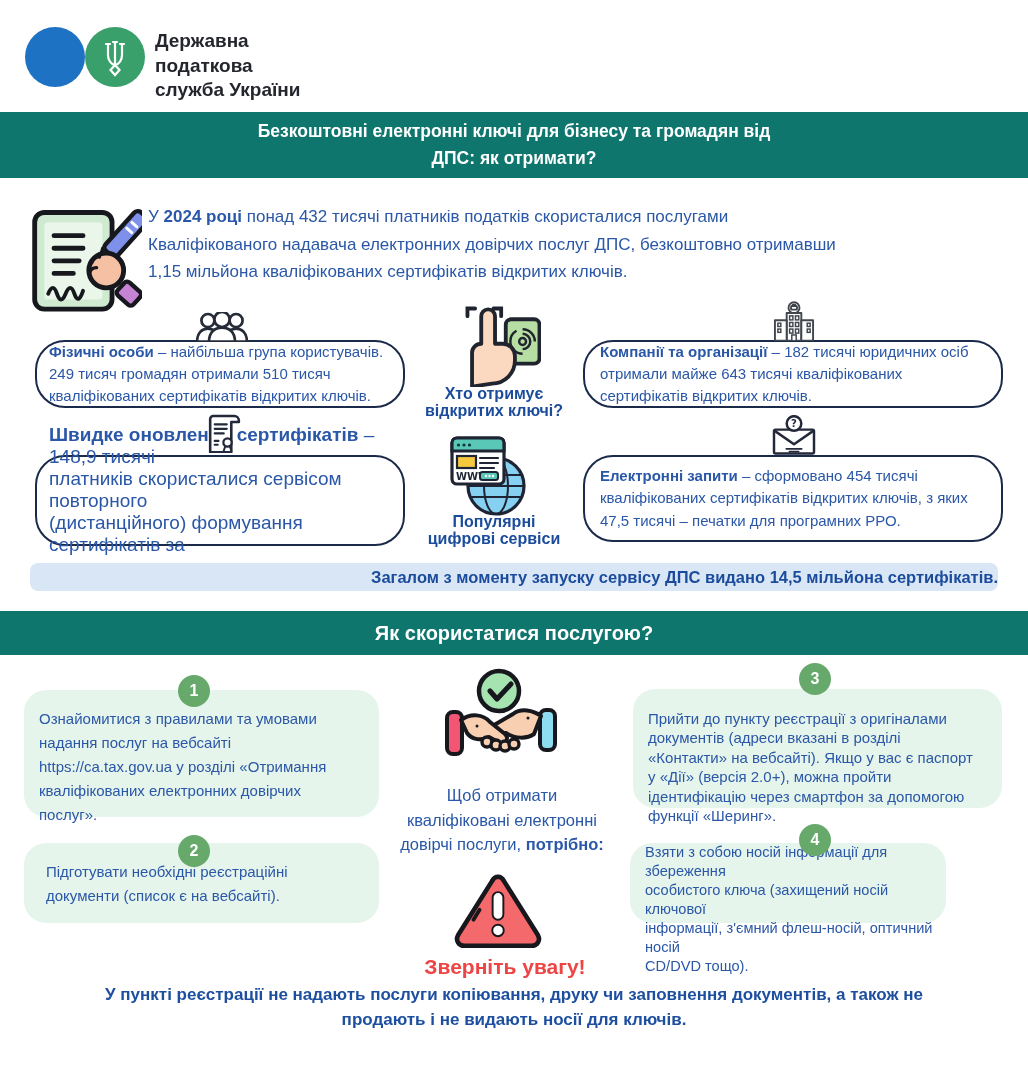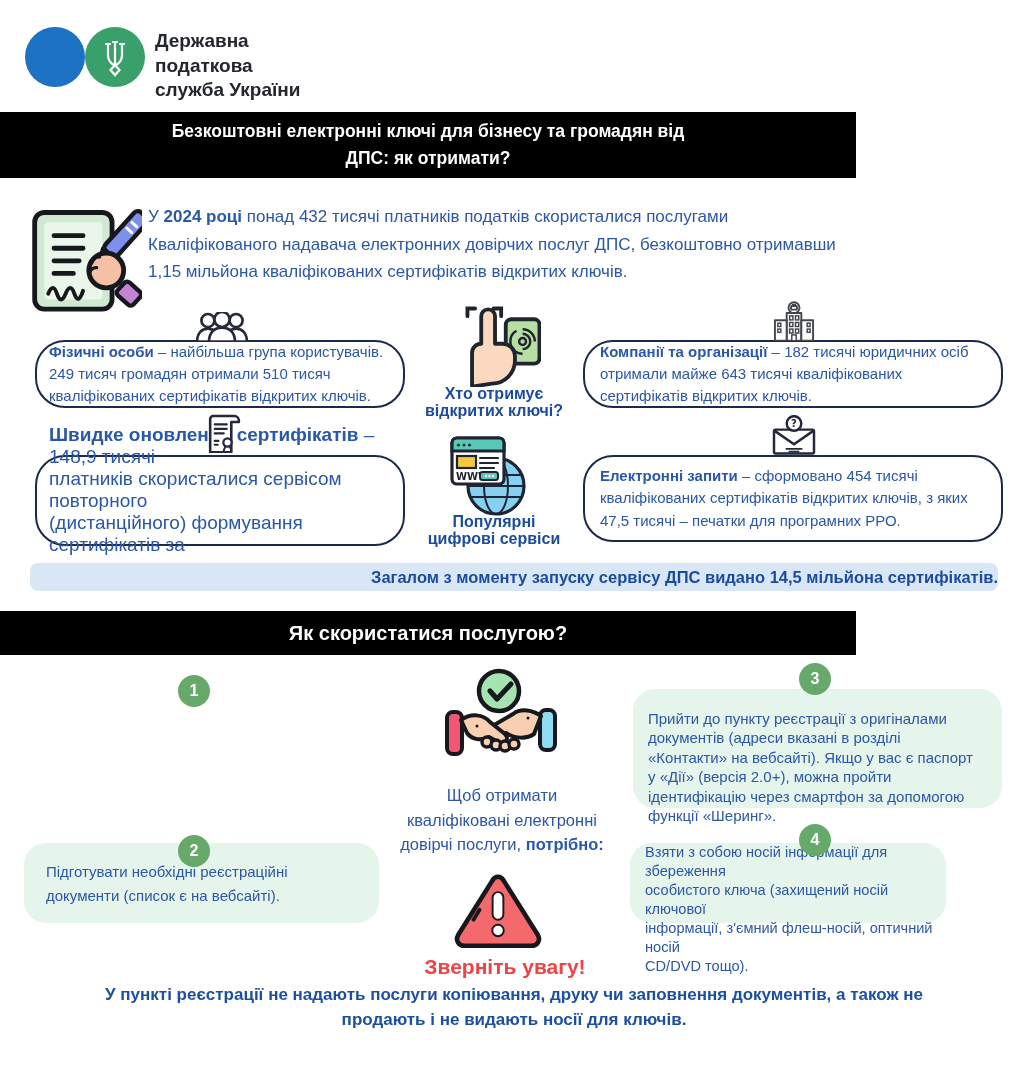--- a/index.html
+++ b/index.html
@@ -1,21 +1,21 @@
 <!DOCTYPE html>
 <html><head>
 <meta charset="utf-8">
 <style>
 *{margin:0;padding:0;box-sizing:border-box}
 html,body{width:1028px;height:1082px;background:#fff;font-family:"Liberation Sans",sans-serif}
 .page{position:relative;width:1028px;height:1082px;overflow:hidden;background:#fff}
 .abs{position:absolute}
 .pre{white-space:pre-line}
 .b{font-weight:700}
-.banner{left:0;width:856px;background:#000000;color:#fff;font-weight:700;display:flex;align-items:center;justify-content:center;text-align:center}
+.banner{left:0;width:1028px;background:#0f766e;color:#fff;font-weight:700;display:flex;align-items:center;justify-content:center;text-align:center}
 .info-box{border:2.5px solid #1B2A4A;border-radius:30px;background:#fff;color:#2A57A7;display:flex;align-items:center;padding:0 12px}
 .step-box{background:#E6F5EC;border-radius:22px;color:#2A57A7;display:flex;padding:0 12px 0 15px}
 .num{width:32px;height:32px;border-radius:50%;background:#67A96B;color:#fff;font-weight:700;font-size:16px;display:flex;align-items:center;justify-content:center;z-index:3}
 .center-label{text-align:center;font-weight:700;color:#1B4C9C;font-size:16px;line-height:17px}
 .circle{border-radius:50%}
 </style>
 </head>
 <body>
 
 <div class="page">
@@ -188,20 +188,27 @@
     <div class="pre" style="padding-left:3px"><span class="b">Електронні запити</span><span> – сформовано 454 тисячі
 кваліфікованих сертифікатів відкритих ключів, з яких
 47,5 тисячі – печатки для програмних РРО.</span></div>
   </div>
 
   <div class="abs" style="left:30px;top:563px;width:968px;height:28px;background:#D9E6F6;border-radius:8px;color:#1B4C9C;font-weight:700;font-size:16.5px;line-height:28px;text-align:right">Загалом з моменту запуску сервісу ДПС видано 14,5 мільйона сертифікатів.</div>
 
   <div class="abs banner" style="top:611px;height:44px;font-size:20px">Як скористатися послугою?</div>
 
   <div class="abs num" style="left:178px;top:675px">1</div>
+  <div class="abs step-box" style="left:24px;top:690px;width:355px;height:127px;font-size:15px;line-height:24px;padding-top:17px">
+    <div class="pre">Ознайомитися з правилами та умовами
+надання послуг на вебсайті
+https://ca.tax.gov.ua у розділі «Отримання
+кваліфікованих електронних довірчих
+послуг».</div>
+  </div>
 
   <div class="abs num" style="left:178px;top:835px">2</div>
   <div class="abs step-box" style="left:24px;top:843px;width:355px;height:80px;font-size:15px;line-height:23.5px;padding-top:17px">
     <div class="pre" style="padding-left:7px">Підготувати необхідні реєстраційні
 документи (список є на вебсайті).</div>
   </div>
 
   <div class="abs num" style="left:799px;top:663px">3</div>
   <div class="abs step-box" style="left:633px;top:689px;width:369px;height:119px;font-size:15px;line-height:19.4px;padding-top:20px">
     <div class="pre">Прийти до пункту реєстрації з оригіналами

